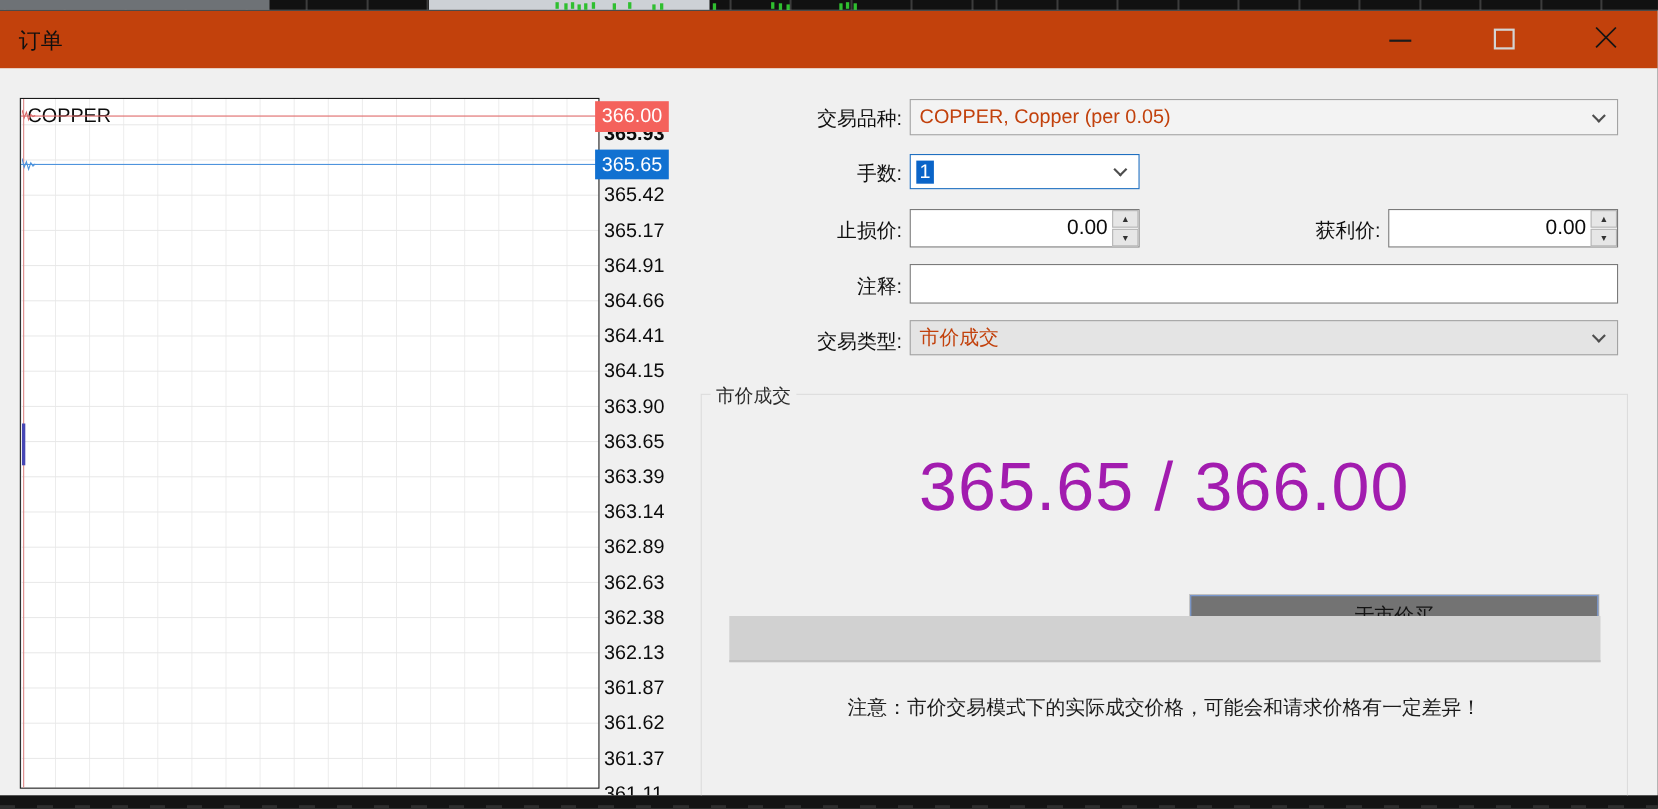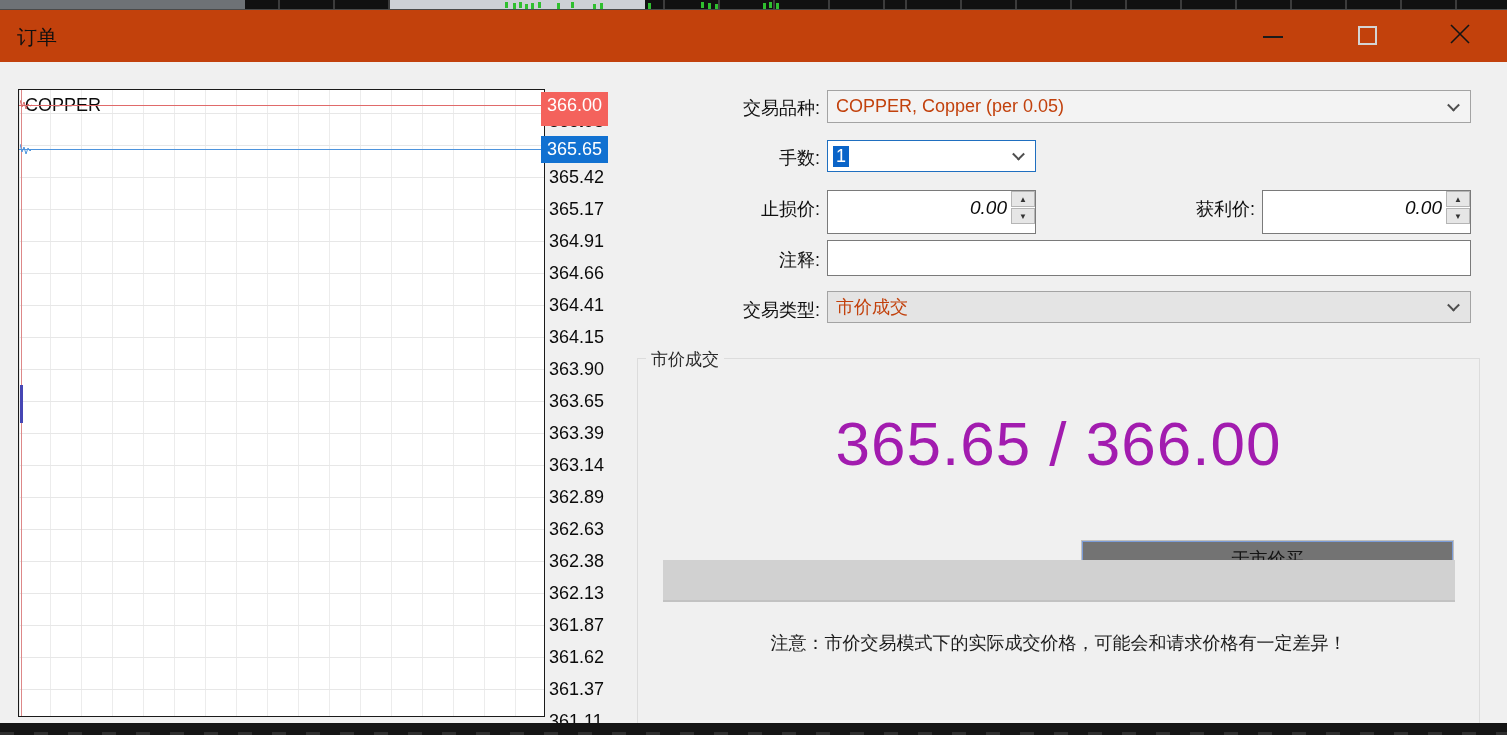--- a/index.html
+++ b/index.html
@@ -48,21 +48,21 @@
   .left-blue-seg { position:absolute; left:1px; top:295px; width:3px; height:38px; background:#4646b4; }
   .squiggle { position:absolute; left:1px; }
   .squiggle.ask { top:8px; }
   .squiggle.bid { top:52px; }
 
   
   .scale-label { position:absolute; left:549px; width:62px; height:24px; font-size:18px;
                  color:#0b0b0b; line-height:24px; z-index:1; }
   .badge { position:absolute; left:541px; width:67px; text-align:center; color:#fff;
            font-size:18px; z-index:3; }
-  .badge-ask { top:82px;  height:34px; line-height:26px; background:#f4625c; }
+  .badge-ask { top:82px;  height:28px; line-height:26px; background:#f4625c; }
   .badge-bid { top:126px; height:27px; line-height:27px; background:#1171d1; }
   .hidden-scale-label { position:absolute; left:549px; top:99px; width:62px; height:24px;
                  font-size:18px; color:#0b0b0b; line-height:24px; z-index:2;font-weight:bold; }
 
   
   .flabel { position:absolute; font-size:18px; color:#101010; text-align:right; width:200px; }
   .lab-symbol { left:620px; top:86px;  }
   .lab-volume { left:620px; top:136px; }
   .lab-sl     { left:620px; top:187px; }
   .lab-tp     { left:1055px; top:187px; }
@@ -75,22 +75,22 @@
   .sel-type   { left:827px; top:281px; width:644px; height:32px; background:#e4e4e4; }
   .chev { position:absolute; right:12px; top:50%; width:9px; height:9px;
           border-right:2px solid #4e4e4e; border-bottom:2px solid #4e4e4e;
           transform:translateY(-70%) rotate(45deg); }
 
   .combo-volume { position:absolute; left:827px; top:130px; width:209px; height:32px;
                   background:#fff; border:1px solid #1f6fc0; font-size:18px; color:#0c0c0c;
                   display:flex; align-items:center; padding:0 30px 0 5px; }
   .combo-volume .sel-text { background:#0a64c8; color:#fff; padding:0 3px; }
 
-  .spinbox { position:absolute; top:180px; width:209px; height:44px; background:#fff;
-             border:1px solid #7a7a7a;font-style:italic; }
+  .spinbox { position:absolute; top:180px; width:209px; height:35px; background:#fff;
+             border:1px solid #7a7a7a; }
   .spin-sl { left:827px; } .spin-tp { left:1262px; }
   .spin-value { position:absolute; right:28px; top:0; height:33px; line-height:33px;
                 font-size:19px; color:#0c0c0c; }
   .spin-btns { position:absolute; right:0; top:0; width:24px; height:33px; }
   .spin-btn { position:absolute; right:0; width:24px; height:16px; background:#e6e6e6;
               border:1px solid #b5b5b5; font-size:8px; color:#333; text-align:center; line-height:15px; }
   .spin-up { top:0; } .spin-down { top:17px; }
 
   .comment-input { position:absolute; left:827px; top:230px; width:644px; height:36px;
                    background:#fff; border:1px solid #7a7a7a; font-size:18px; padding:0 8px;

